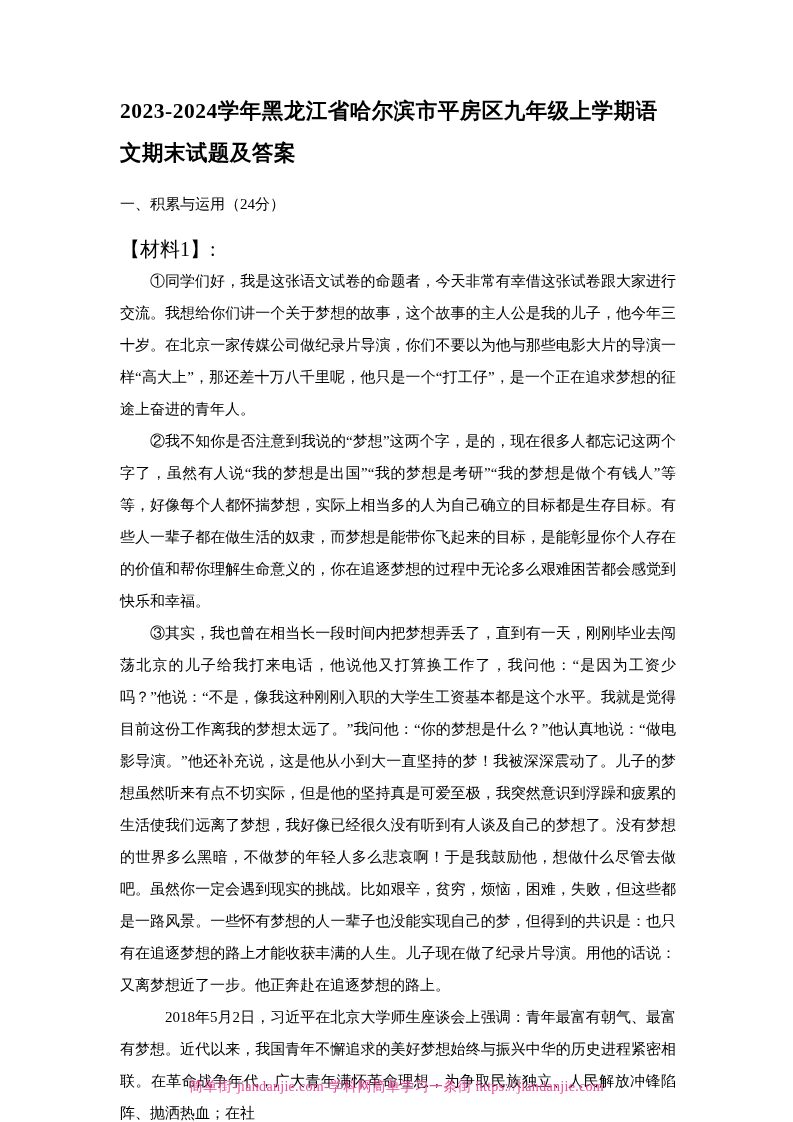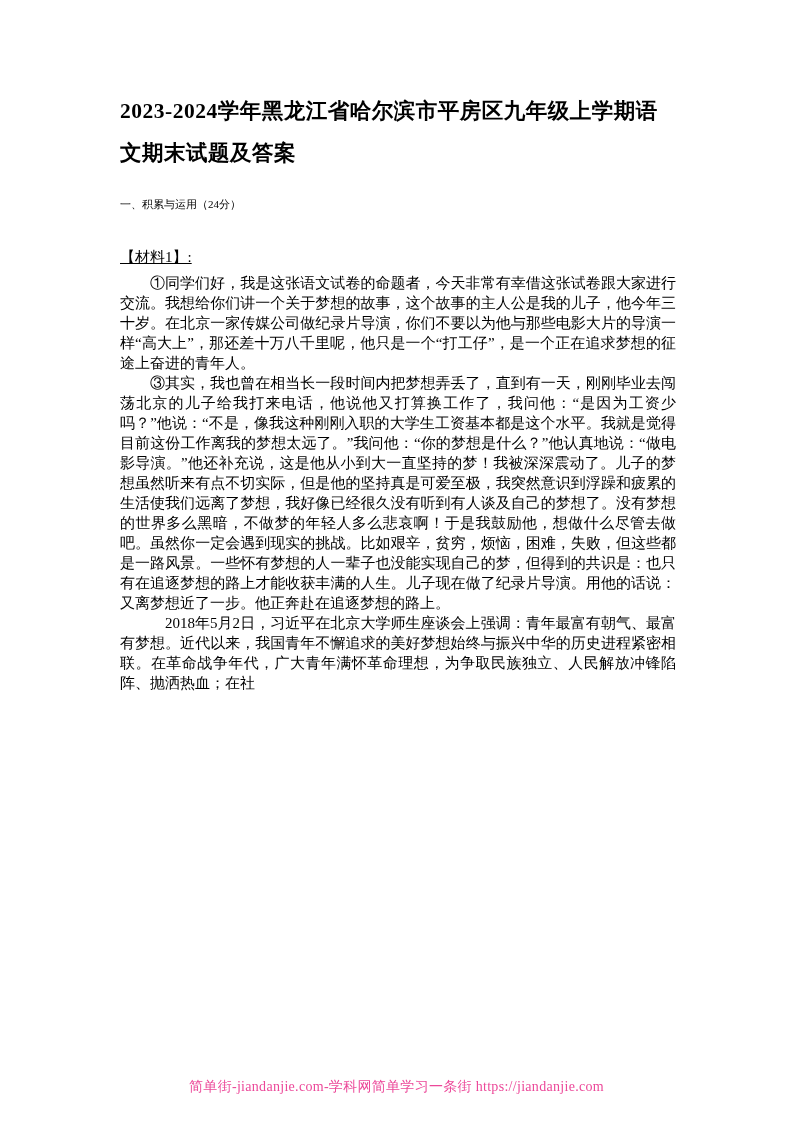--- a/index.html
+++ b/index.html
@@ -21,33 +21,32 @@
     }
     .doc-title {
       font-size: 21.5px;
       font-weight: bold;
       line-height: 42px;
       margin: 0 0 14px 0;
       text-align: left;
       letter-spacing: 0.5px;
     }
     .line {
-      font-size: 11px;
+      font-size: 15px;
       line-height: 32px;
       margin: 0;
     }
     .material-label {
-      font-size: 15px;
+      font-size: 20px;
       line-height: 32px;
-      margin: 21px 0 0 0;
-      text-decoration: underline;
+      margin: 13px 0 0 0;
     }
     .para {
       font-size: 15px;
-      line-height: 20px;
+      line-height: 32px;
       margin: 0;
       text-align: justify;
       text-justify: inter-ideograph;
       text-indent: 2em;
     }
     .para.num-indent {
       text-indent: 3em;
     }
     .page-footer {
       position: absolute;
@@ -68,20 +67,21 @@
 
   <h1 class="doc-title">2023-2024学年黑龙江省哈尔滨市平房区九年级上学期语文期末试题及答案</h1>
 
   <p class="line">一、积累与运用（24分）</p>
 
 
   <p class="material-label">【材料1】:</p>
 
   <p class="para">①同学们好，我是这张语文试卷的命题者，今天非常有幸借这张试卷跟大家进行交流。我想给你们讲一个关于梦想的故事，这个故事的主人公是我的儿子，他今年三十岁。在北京一家传媒公司做纪录片导演，你们不要以为他与那些电影大片的导演一样“高大上”，那还差十万八千里呢，他只是一个“打工仔”，是一个正在追求梦想的征途上奋进的青年人。</p>
 
+  <p class="para">②我不知你是否注意到我说的“梦想”这两个字，是的，现在很多人都忘记这两个字了，虽然有人说“我的梦想是出国”“我的梦想是考研”“我的梦想是做个有钱人”等等，好像每个人都怀揣梦想，实际上相当多的人为自己确立的目标都是生存目标。有些人一辈子都在做生活的奴隶，而梦想是能带你飞起来的目标，是能彰显你个人存在的价值和帮你理解生命意义的，你在追逐梦想的过程中无论多么艰难困苦都会感觉到快乐和幸福。</p>
 
   <p class="para">③其实，我也曾在相当长一段时间内把梦想弄丢了，直到有一天，刚刚毕业去闯荡北京的儿子给我打来电话，他说他又打算换工作了，我问他：“是因为工资少吗？”他说：“不是，像我这种刚刚入职的大学生工资基本都是这个水平。我就是觉得目前这份工作离我的梦想太远了。”我问他：“你的梦想是什么？”他认真地说：“做电影导演。”他还补充说，这是他从小到大一直坚持的梦！我被深深震动了。儿子的梦想虽然听来有点不切实际，但是他的坚持真是可爱至极，我突然意识到浮躁和疲累的生活使我们远离了梦想，我好像已经很久没有听到有人谈及自己的梦想了。没有梦想的世界多么黑暗，不做梦的年轻人多么悲哀啊！于是我鼓励他，想做什么尽管去做吧。虽然你一定会遇到现实的挑战。比如艰辛，贫穷，烦恼，困难，失败，但这些都是一路风景。一些怀有梦想的人一辈子也没能实现自己的梦，但得到的共识是：也只有在追逐梦想的路上才能收获丰满的人生。儿子现在做了纪录片导演。用他的话说：又离梦想近了一步。他正奔赴在追逐梦想的路上。</p>
 
 
   <p class="para num-indent">2018年5月2日，习近平在北京大学师生座谈会上强调：青年最富有朝气、最富有梦想。近代以来，我国青年不懈追求的美好梦想始终与振兴中华的历史进程紧密相联。在革命战争年代，广大青年满怀革命理想，为争取民族独立、人民解放冲锋陷阵、抛洒热血；在社</p>
 
   <div class="page-footer">简单街-jiandanjie.com-学科网简单学习一条街 https://jiandanjie.com</div>
 
 </div>
 

